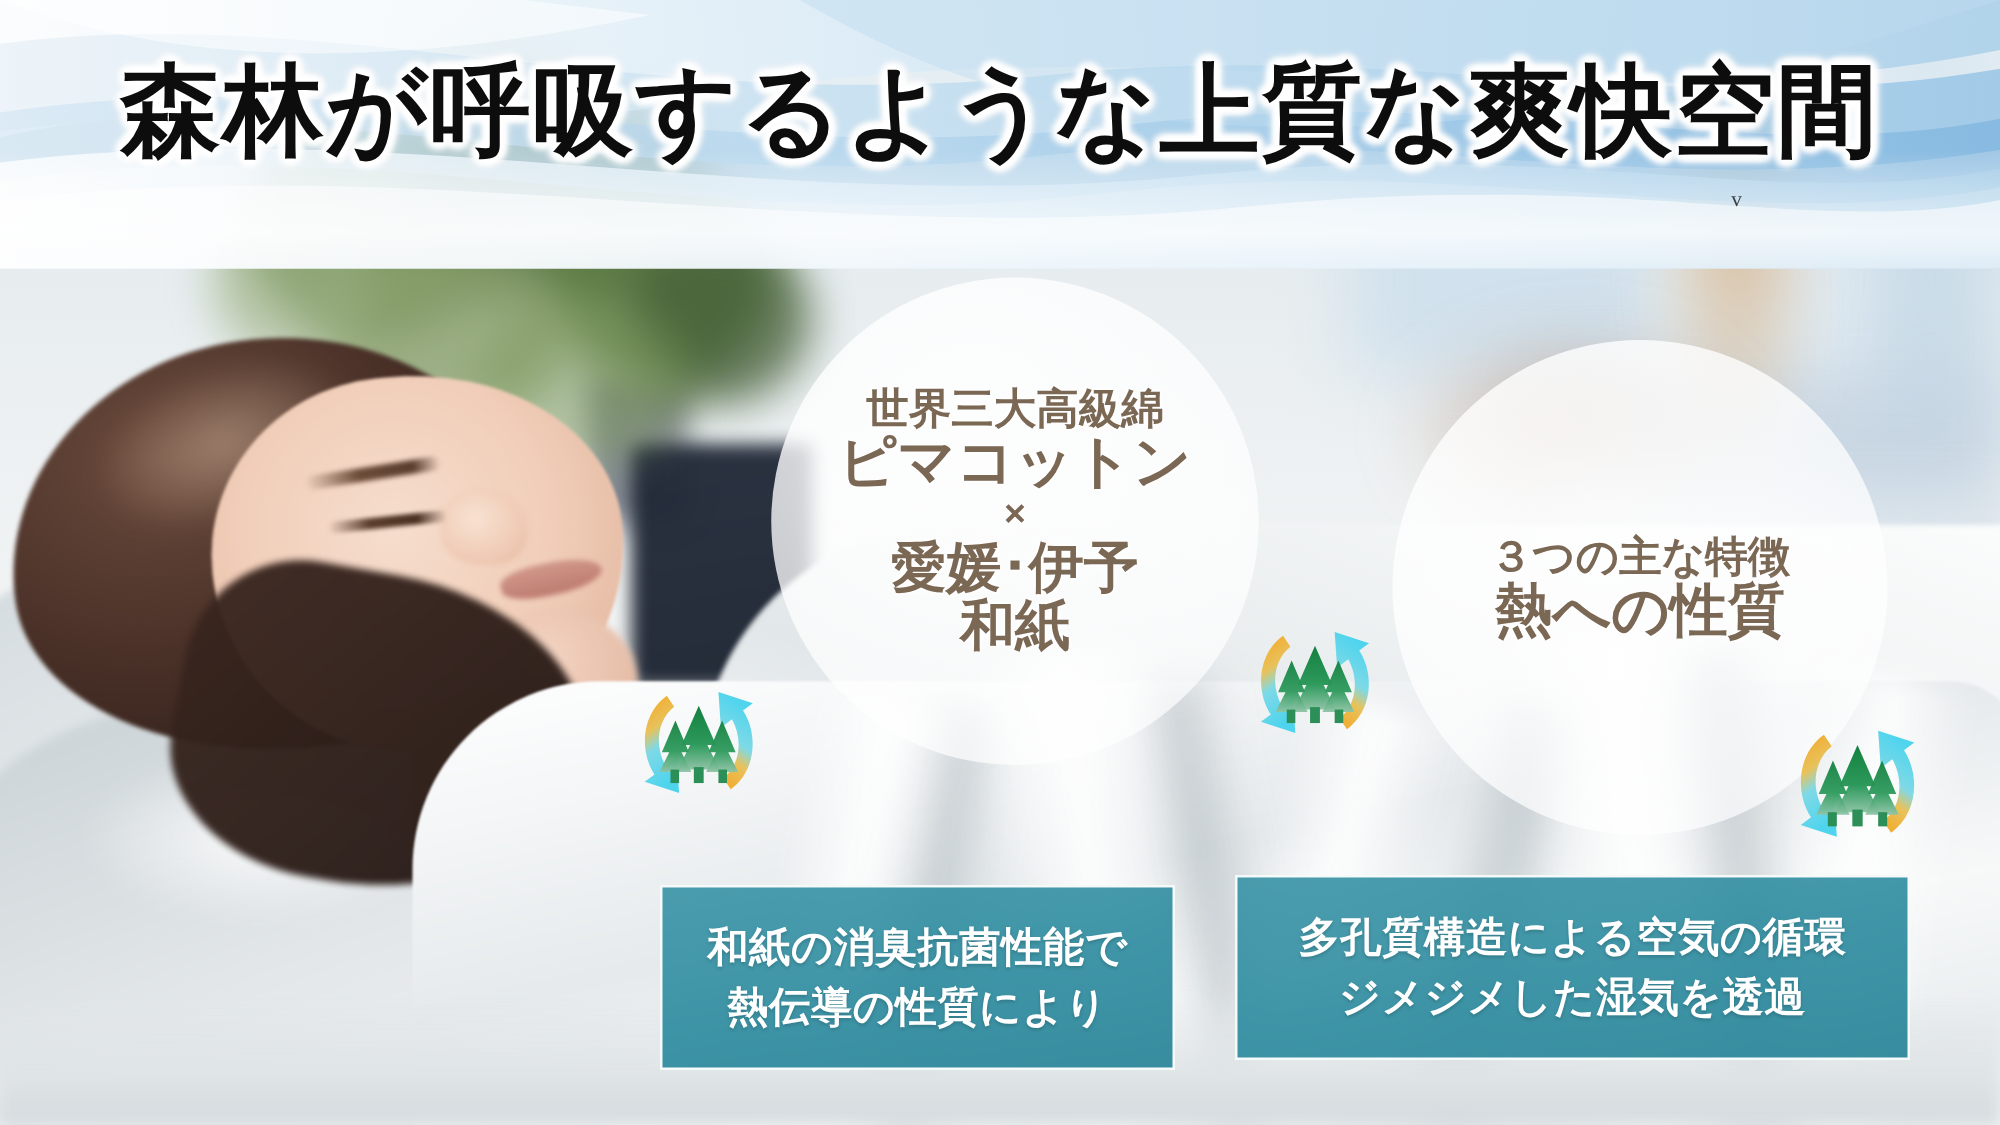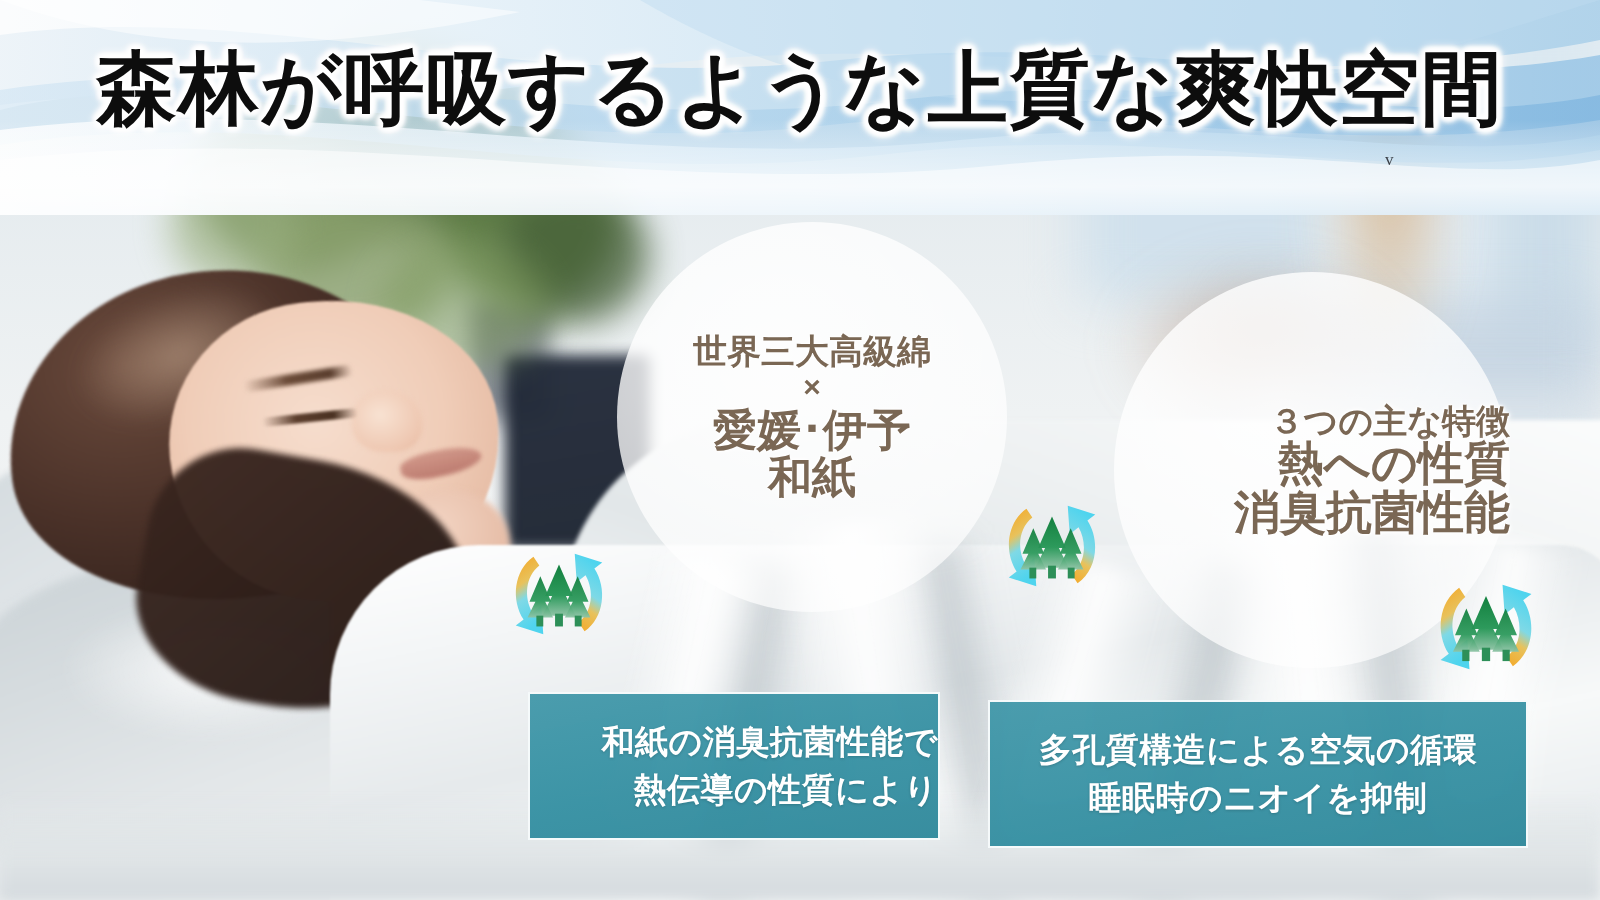--- a/index.html
+++ b/index.html
@@ -131,42 +131,42 @@
   .vmark{position:absolute;left:1385px;top:150px;font-size:17px;color:#3a3f46;
          font-family:"Liberation Serif",serif;}
 
   
   .bubble{position:absolute;border-radius:50%;
     background:radial-gradient(circle at 42% 34%,rgba(255,255,255,.90),rgba(255,255,255,.74) 62%,rgba(255,255,255,.60) 100%);
     display:flex;flex-direction:column;align-items:center;justify-content:center;
     color:#7a6754;font-weight:700;line-height:1.06;text-align:center;
     text-shadow:0 0 5px #fff,0 0 9px #fff,1px 1px 2px #fff,-1px -1px 2px #fff;}
   #bubble-cotton{left:617px;top:222px;width:390px;height:390px;}
-  #bubble-features{left:1114px;top:272px;width:396px;height:396px;align-items:flex-end;}
+  #bubble-features{left:1114px;top:272px;width:396px;height:396px;}
   .bl{display:block;white-space:nowrap;}
   .sm{font-size:34px;}
   .lg{font-size:44px;}
   .xl{font-size:46px;}
   .xx{font-size:30px;margin:2px 0 4px;}
 
   
   .forest{position:absolute;}
   #forest-icon-1{left:500px;top:535px;width:118px;height:118px;}
   #forest-icon-2{left:993px;top:487px;width:118px;height:118px;}
   #forest-icon-3{left:1424px;top:565px;width:124px;height:124px;}
 
   
   .banner{position:absolute;box-sizing:border-box;
     background:linear-gradient(170deg,rgba(62,150,168,.93),rgba(48,141,160,.93) 55%,rgba(42,134,153,.93));
     border:2px solid rgba(255,255,255,.95);
     display:flex;flex-direction:column;align-items:center;justify-content:center;
     color:#fff;font-weight:700;font-size:33px;line-height:1.45;letter-spacing:.5px;
     text-shadow:0 1px 3px rgba(0,0,0,.18);}
   #banner-1{left:78px;top:700px;width:410px;height:148px;}
-  #banner-2{left:528px;top:692px;width:412px;height:148px;align-items:flex-end;}
+  #banner-2{left:528px;top:708px;width:412px;height:148px;}
   #banner-3{left:988px;top:700px;width:540px;height:148px;}
   .banner .bl{white-space:nowrap;}
 </style>
 </head>
 <body>
 
 <div class="stage">
 
   <div class="photo">
     <div class="room"></div>
@@ -253,29 +253,29 @@
       <path d="M0,0 C160,60 340,50 520,12 L420,0 Z" fill="#ffffff" opacity=".5"></path>
       <rect x="0" y="120" width="1600" height="95" fill="url(#wgFade)"></rect>
     </svg>
   </div>
 
   <div class="title">森林が呼吸するような上質な爽快空間</div>
   <div class="vmark">v</div>
 
   <div class="bubble" id="bubble-cotton">
     <span class="bl sm">世界三大高級綿</span>
+    <span class="bl xl">ピマコットン</span>
     <span class="bl xx">×</span>
     <span class="bl lg">愛媛･伊予</span>
     <span class="bl lg">和紙</span>
   </div>
 
   <div class="bubble" id="bubble-features">
     <span class="bl sm">３つの主な特徴</span>
     <span class="bl xl">熱への性質</span>
-    <span class="bl xl">消臭抗菌性能</span>
   </div>
 
   <div class="forest" id="forest-icon-1">
     <svg viewBox="0 0 120 120" width="118" height="118">
       <defs>
         <linearGradient id="arrL" x1="0" y1="0" x2="0.25" y2="1">
           <stop offset="0%" stop-color="#f5a623"></stop>
           <stop offset="38%" stop-color="#e8c25c"></stop>
           <stop offset="58%" stop-color="#7fd9e6"></stop>
           <stop offset="100%" stop-color="#4fd4ee"></stop>
@@ -333,16 +333,16 @@
   </div>
 
 
   <div class="banner" id="banner-2">
     <span class="bl">和紙の消臭抗菌性能で</span>
     <span class="bl">熱伝導の性質により</span>
   </div>
 
   <div class="banner" id="banner-3">
     <span class="bl">多孔質構造による空気の循環</span>
-    <span class="bl">睡眠時のニオイを抑制</span>
+    <span class="bl">ジメジメした湿気を透過</span>
   </div>
 
 </div>
 
 </body></html>

